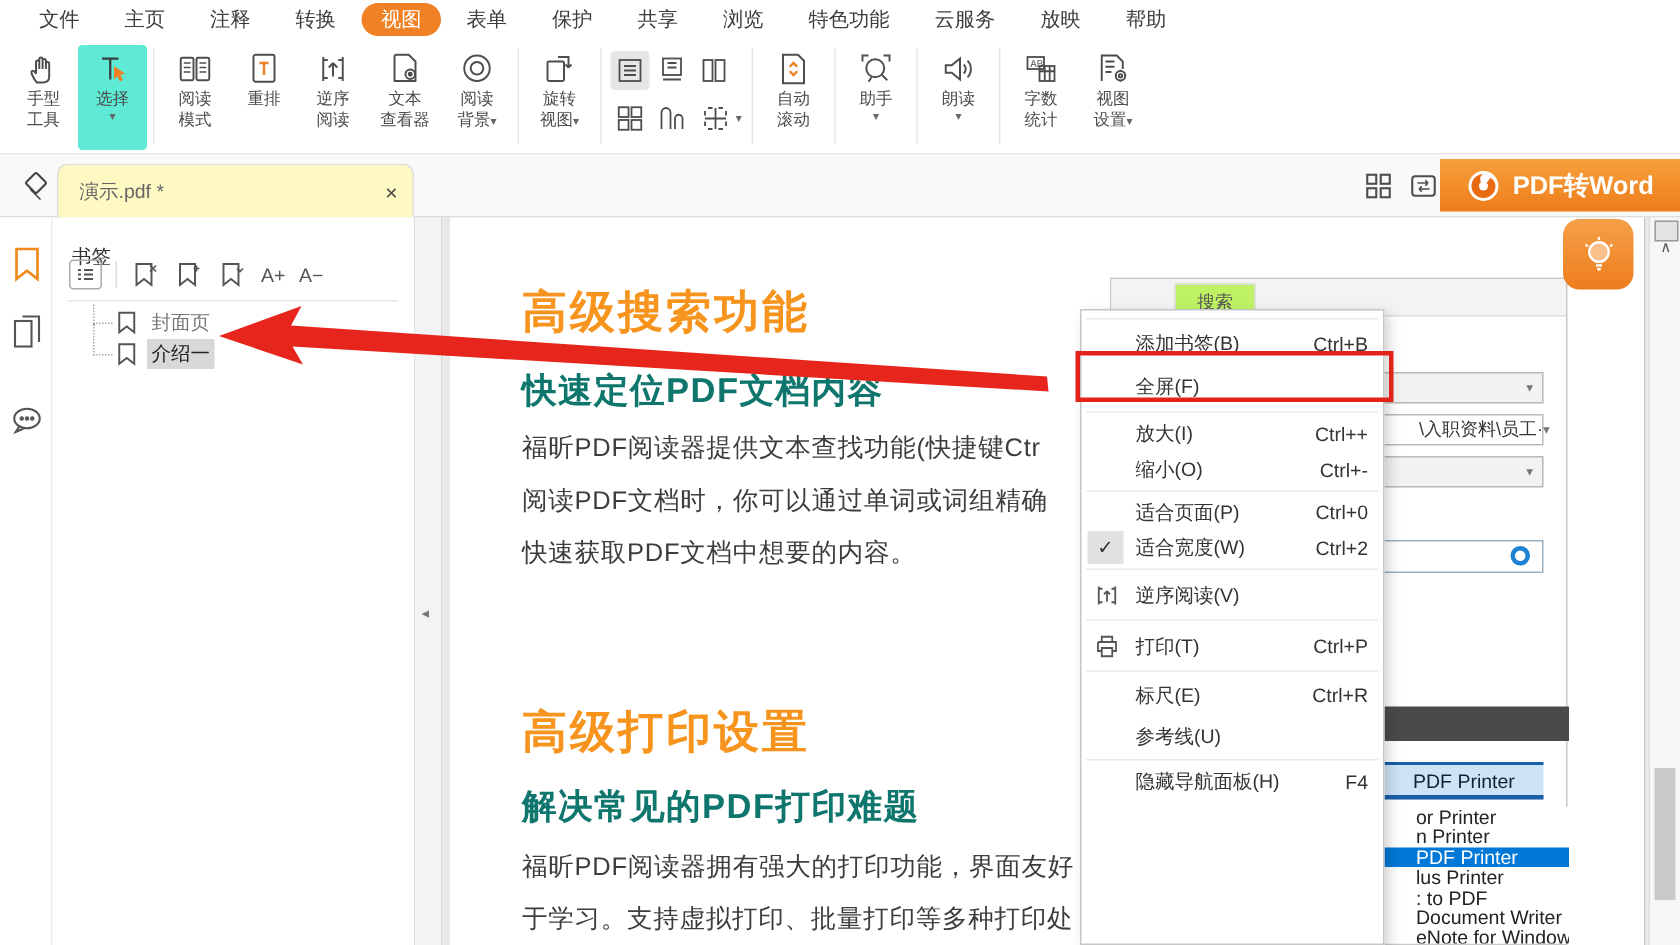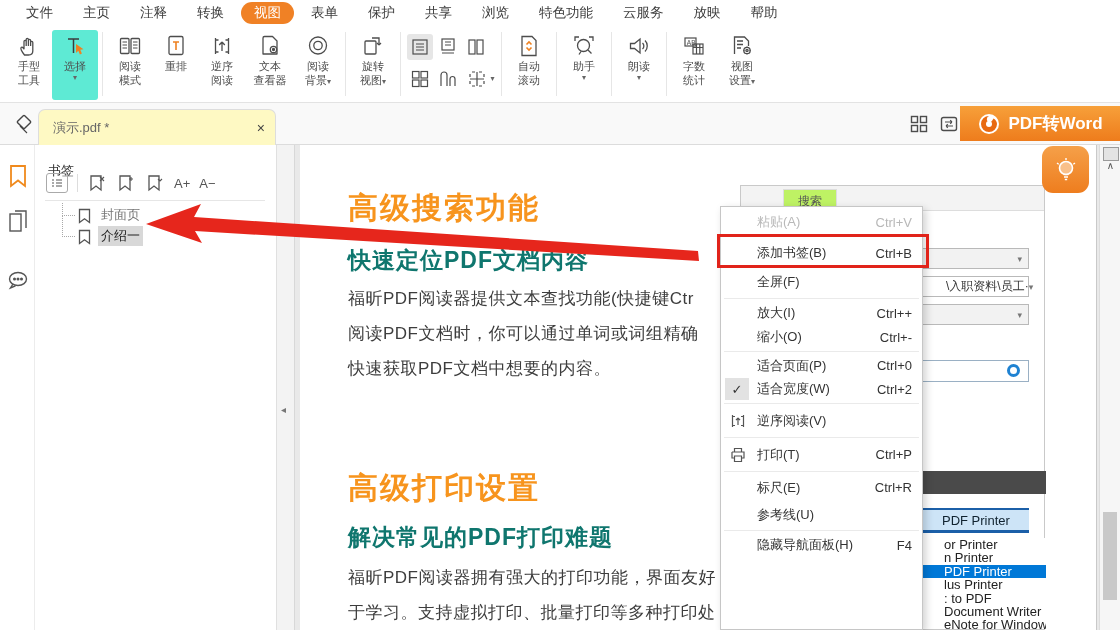--- a/index.html
+++ b/index.html
@@ -31,21 +31,21 @@
        font-size:13px;color:#666;}
   .tabclose{margin-left:auto;color:#444;font-size:14px;}
   .p2w{left:960px;top:106px;width:160px;height:35px;background:linear-gradient(#F7A03A,#EE7C1C);
        display:flex;align-items:center;justify-content:center;gap:7px;color:#fff;font-size:17px;font-weight:bold;}
   
   .leftstrip{left:0;top:145px;width:35px;height:485px;background:#fff;border-right:1px solid #ececec;box-sizing:border-box;}
   .bmpanel{left:35px;top:145px;width:242px;height:485px;background:#fff;border-right:1px solid #e0e0e0;box-sizing:border-box;}
   .bmtitle{left:13px;top:5px;font-size:13px;color:#333;position:absolute;margin-top:12px;}
   .bmtools{left:11px;top:26px;height:24px;display:flex;align-items:center;gap:9px;position:absolute;}
   .bmdiv{left:10px;top:55px;width:220px;height:1px;background:#e6e6e6;position:absolute;}
-  .bmrow{position:absolute;display:flex;align-items:flex-end;gap:5px;font-size:13px;}
+  .bmrow{position:absolute;display:flex;align-items:center;gap:5px;font-size:13px;}
   .bmlabel{color:#777;padding:1px 3px;}
   .bmlabel.sel{background:#d8d8d8;color:#222;}
   .treel{position:absolute;border-left:1px dotted #a8a8a8;border-bottom:1px dotted #a8a8a8;width:12px;}
   .splitter{left:277px;top:145px;width:18px;height:485px;background:#f3f3f3;border-right:1px solid #d8d8d8;box-sizing:border-box;}
   .split-arrow{left:281px;top:404px;font-size:10px;color:#777;position:absolute;}
   .docarea{left:295px;top:145px;width:825px;height:485px;background:#e9e9e9;}
   .page{left:300px;top:145px;width:797px;height:485px;background:#fff;border-right:1px solid #c9c9c9;box-sizing:border-box;}
   .h1o{position:absolute;font-size:30px;font-weight:bold;color:#F7941D;letter-spacing:2px;}
   .h2k{position:absolute;font-size:23px;font-weight:600;color:#0f766e;letter-spacing:1px;}
   .para{position:absolute;font-size:17px;color:#3d3d3d;letter-spacing:.5px;white-space:nowrap;}
@@ -456,24 +456,20 @@
   <span>
     <svg width="30" height="30" viewBox="0 0 30 30" fill="none" stroke="#fff" stroke-width="1.6">
       <circle cx="15" cy="13" r="6.5" fill="#F9C08A"></circle>
       <path d="M12.5 19.5h5M13 22h4M13.8 24.5h2.4"></path>
       <path d="M15 3v2M6 8l1.7 1.2M24 8l-1.7 1.2" stroke-width="1.4"></path>
     </svg>
     </span>
 </div>
 
 <div class="abs cmenu">
-  <div class="cm-row dis" style="height:24px">
-    <span>粘贴(A)</span>
-      <span class="cm-sc">Ctrl+V</span>
-    </div>
   <div class="cm-sep"></div>
   <div class="cm-row" style="height:28px">
     <span>添加书签(B)</span>
       <span class="cm-sc">Ctrl+B</span>
     </div>
   <div class="cm-row" style="height:29px">
     <span>全屏(F)</span>
       <span class="cm-sc"></span>
     </div>
   <div class="cm-sep"></div>

